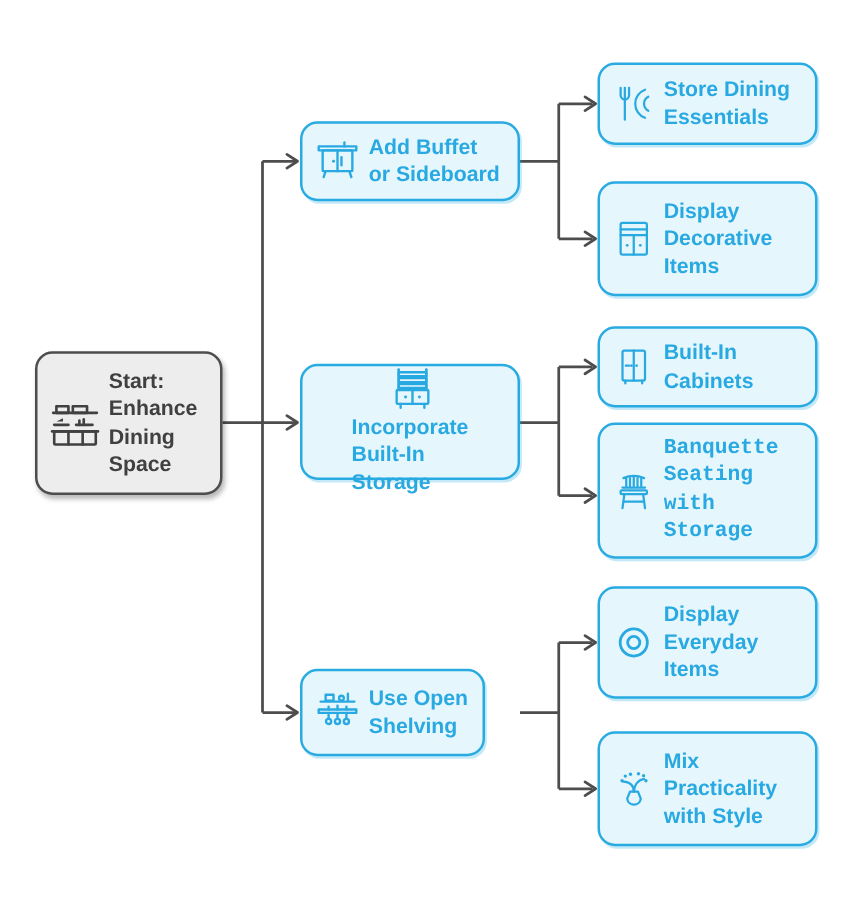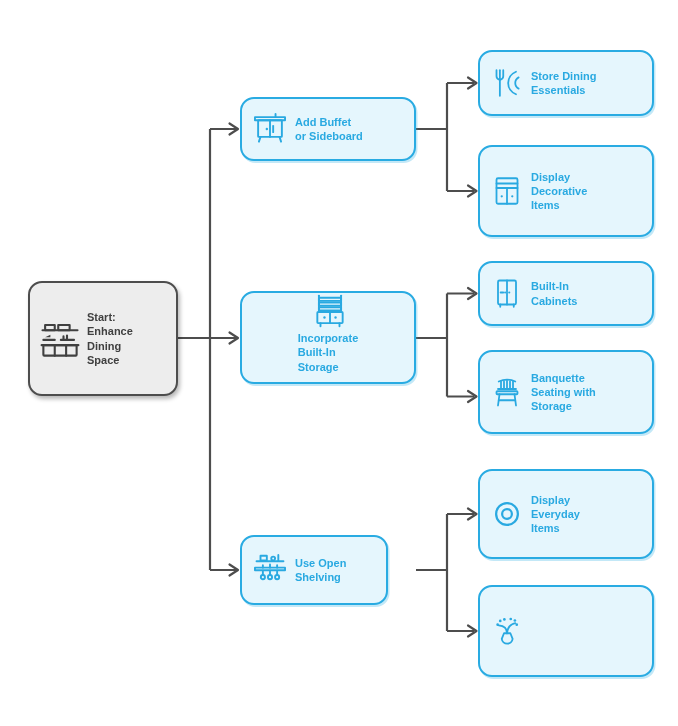--- a/index.html
+++ b/index.html
@@ -21,32 +21,32 @@
   .node--gray{
     background:#ededed;border:2.5px solid #4d4d4d;color:#404040;
     box-shadow:2px 3px 4px rgba(0,0,0,.28);
   }
   .node .icon{
     flex:0 0 auto;display:flex;align-items:center;justify-content:center;
     margin:0 6px 0 9px;
   }
   .node .icon svg{display:block;}
   .node .label{
-    font-weight:bold;font-size:11px;line-height:1.3;letter-spacing:0;
+    font-weight:bold;font-size:17px;line-height:1.3;letter-spacing:0;
     white-space:pre-line;
   }
   
   .pos-start{left:28px;top:281px;width:150px;height:115px;}
   .pos-b1{left:240px;top:97px;width:176px;height:64px;}
   .pos-b2{left:240px;top:291px;width:176px;height:93px;flex-direction:column;}
   .pos-b3{left:240px;top:535px;width:148px;height:70px;}
   .pos-l1{left:478px;top:50px;width:176px;height:66px;}
   .pos-l2{left:478px;top:145px;width:176px;height:92px;}
   .pos-l3{left:478px;top:261px;width:176px;height:65px;}
-  .pos-l4{left:478px;top:350px;width:176px;height:84px;}
+  .pos-l4{left:478px;top:338px;width:176px;height:109px;font-family:Liberation Mono, monospace;}
   .pos-l5{left:478px;top:469px;width:176px;height:90px;}
   .pos-l6{left:478px;top:585px;width:176px;height:92px;}
   .ic{fill:none;stroke:currentColor;stroke-width:2.4;stroke-linecap:round;stroke-linejoin:round;}
   .ic .fl{fill:currentColor;stroke:none;}
   .line{fill:none;stroke:#4d4d4d;stroke-width:2.2;}
   .arrow{fill:none;stroke:#4d4d4d;stroke-width:2.2;stroke-linecap:round;stroke-linejoin:round;}
 </style>
 </head>
 <body>
 
@@ -228,15 +228,18 @@
         <path d="M24 27 C24 20 20 17 13 16.5"></path>
         <path d="M24 27 C25 18 30 14.5 35 13.5"></path>
         <circle class="fl" cx="11.5" cy="15.5" r="1.8"></circle>
         <circle class="fl" cx="15" cy="10.5" r="1.8"></circle>
         <circle class="fl" cx="20.5" cy="8.5" r="1.8"></circle>
         <circle class="fl" cx="29" cy="8" r="1.8"></circle>
         <circle class="fl" cx="34.5" cy="10" r="1.8"></circle>
         <circle class="fl" cx="37" cy="15.5" r="1.8"></circle>
       </svg>
     </span>
+    <span class="label">Mix
+Practicality
+with Style</span>
   </div>
 
 </div>
 
 </body></html>

